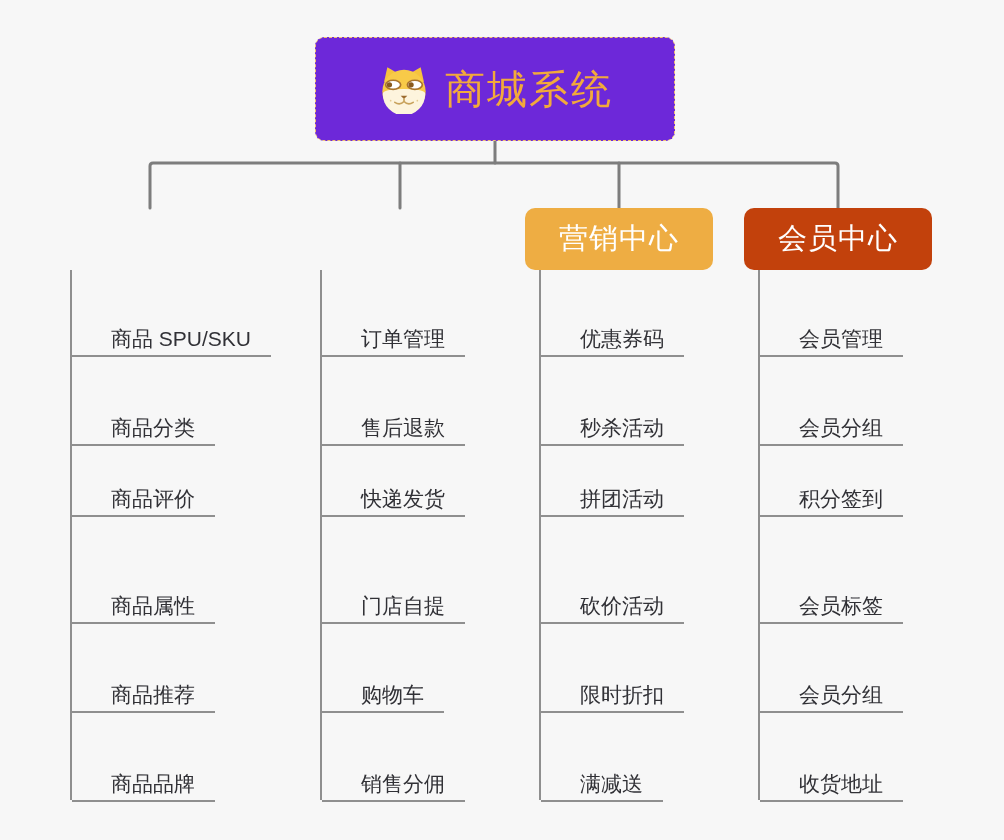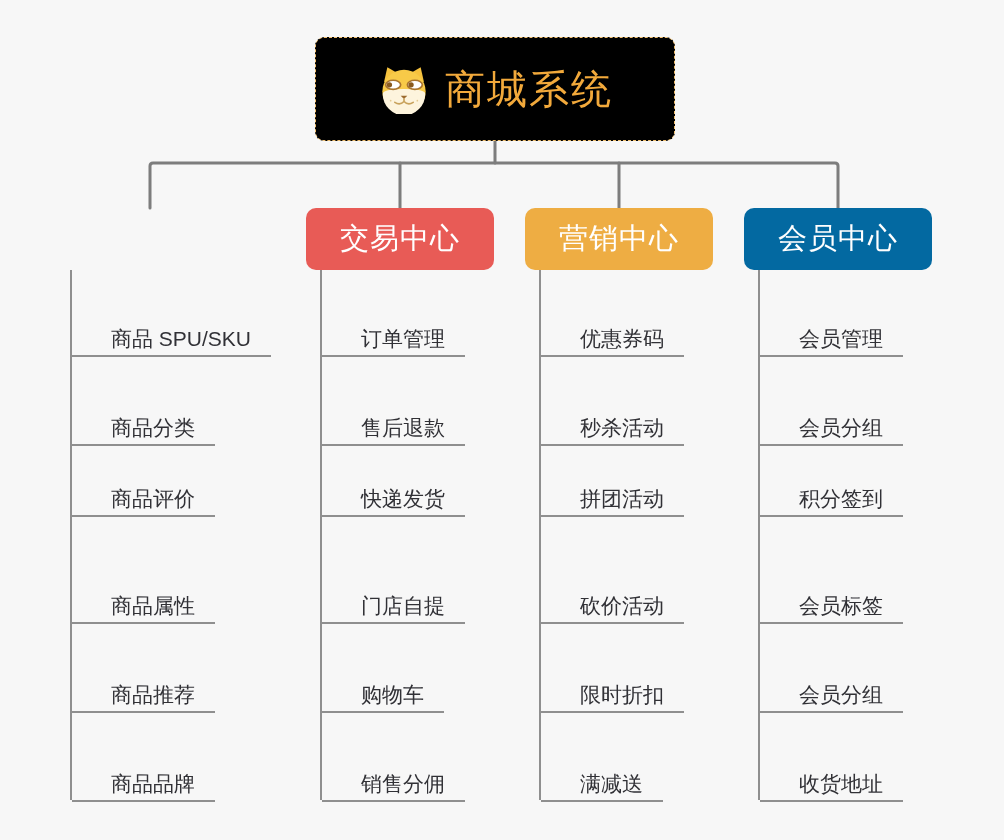--- a/index.html
+++ b/index.html
@@ -10,21 +10,21 @@
     overflow:hidden;
   }
   .canvas{position:relative;width:1004px;height:840px;}
 
   
   .wires{position:absolute;left:0;top:0;width:1004px;height:840px;pointer-events:none;}
 
   
   .root-node{
     position:absolute;left:315px;top:37px;width:360px;height:104px;
-    background:#000000;border:1px dashed #f3c272;border-radius:9px;
+    background:#6d28d9;border:1px dashed #f3c272;border-radius:9px;
     box-sizing:border-box;
     display:flex;align-items:center;justify-content:center;gap:14px;
     cursor:pointer;
   }
   .root-node .title{
     font-size:40px;color:#f2a93b;letter-spacing:2px;font-weight:400;
   }
   .root-node .mascot{width:54px;height:50px;flex:0 0 auto;}
 
   
@@ -85,27 +85,24 @@
       <circle cx="14.5" cy="25" r="3.2" fill="#8a5a1e"></circle>
       <circle cx="40.5" cy="25" r="3.2" fill="#8a5a1e"></circle>
       <path d="M28 38 h8 l-4 4 z" fill="#9c6b2f"></path>
       <path d="M32 42 v3 M32 45 Q27 50 21 46 M32 45 Q37 50 43 46" stroke="#c8a25c" stroke-width="2" fill="none" stroke-linecap="round"></path>
       <circle cx="16" cy="44" r="1" fill="#e4c98e"></circle>
       <circle cx="48" cy="44" r="1" fill="#e4c98e"></circle>
     </svg>
     <span class="title">商城系统</span>
   </div>
 
-  <div class="branch-box bb2" style="background-color: rgb(232, 91, 86);">
-    <span>交易中心</span>
-  </div>
   <div class="branch-box bb3" style="background-color: rgb(238, 173, 67);">
     <span>营销中心</span>
   </div>
-  <div class="branch-box bb4" style="background-color: #0369a1;">
+  <div class="branch-box bb4" style="background-color: #c2410c;">
     <span>会员中心</span>
   </div>
 
   <div class="branch-items bi1">
     <div class="item">商品 SPU/SKU</div>
     <div class="item">商品分类</div>
     <div class="item">商品评价</div>
     <div class="item">商品属性</div>
     <div class="item">商品推荐</div>
     <div class="item">商品品牌</div>

